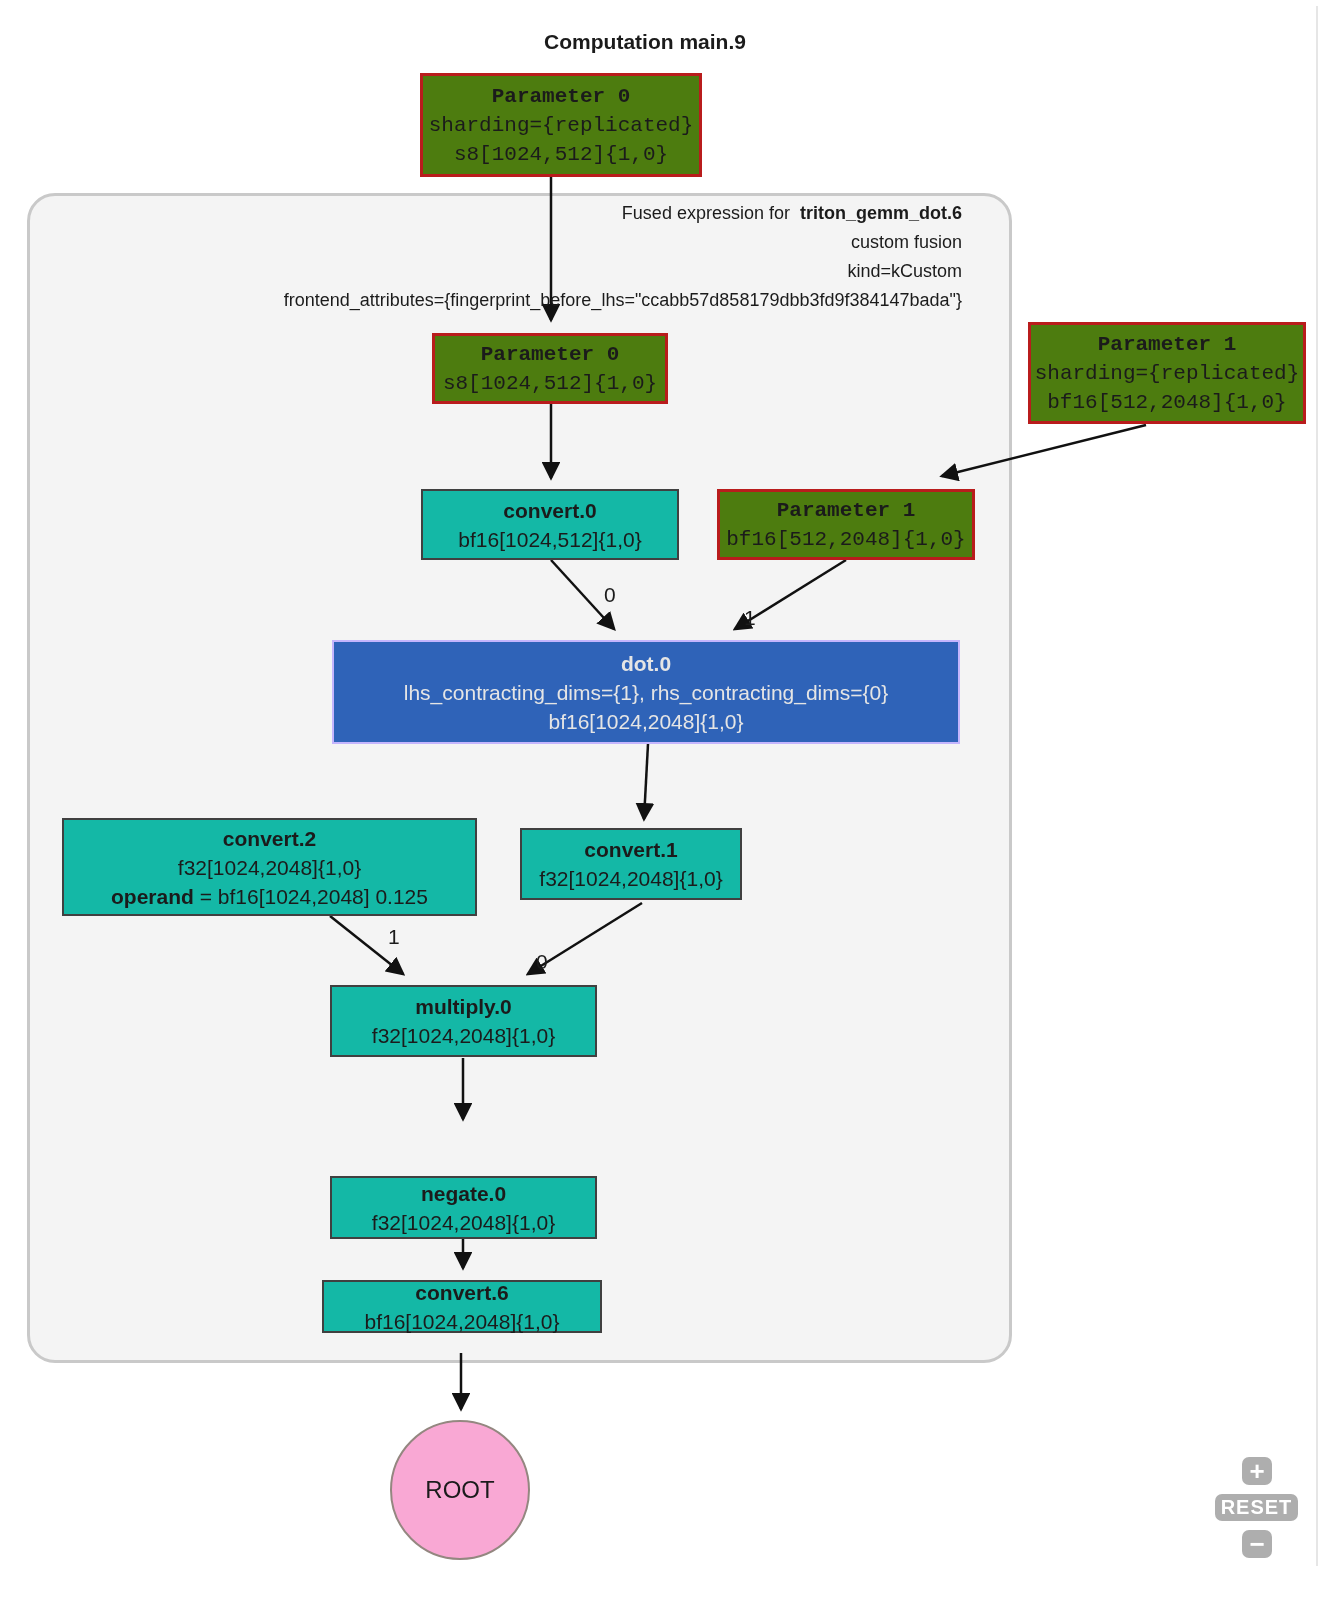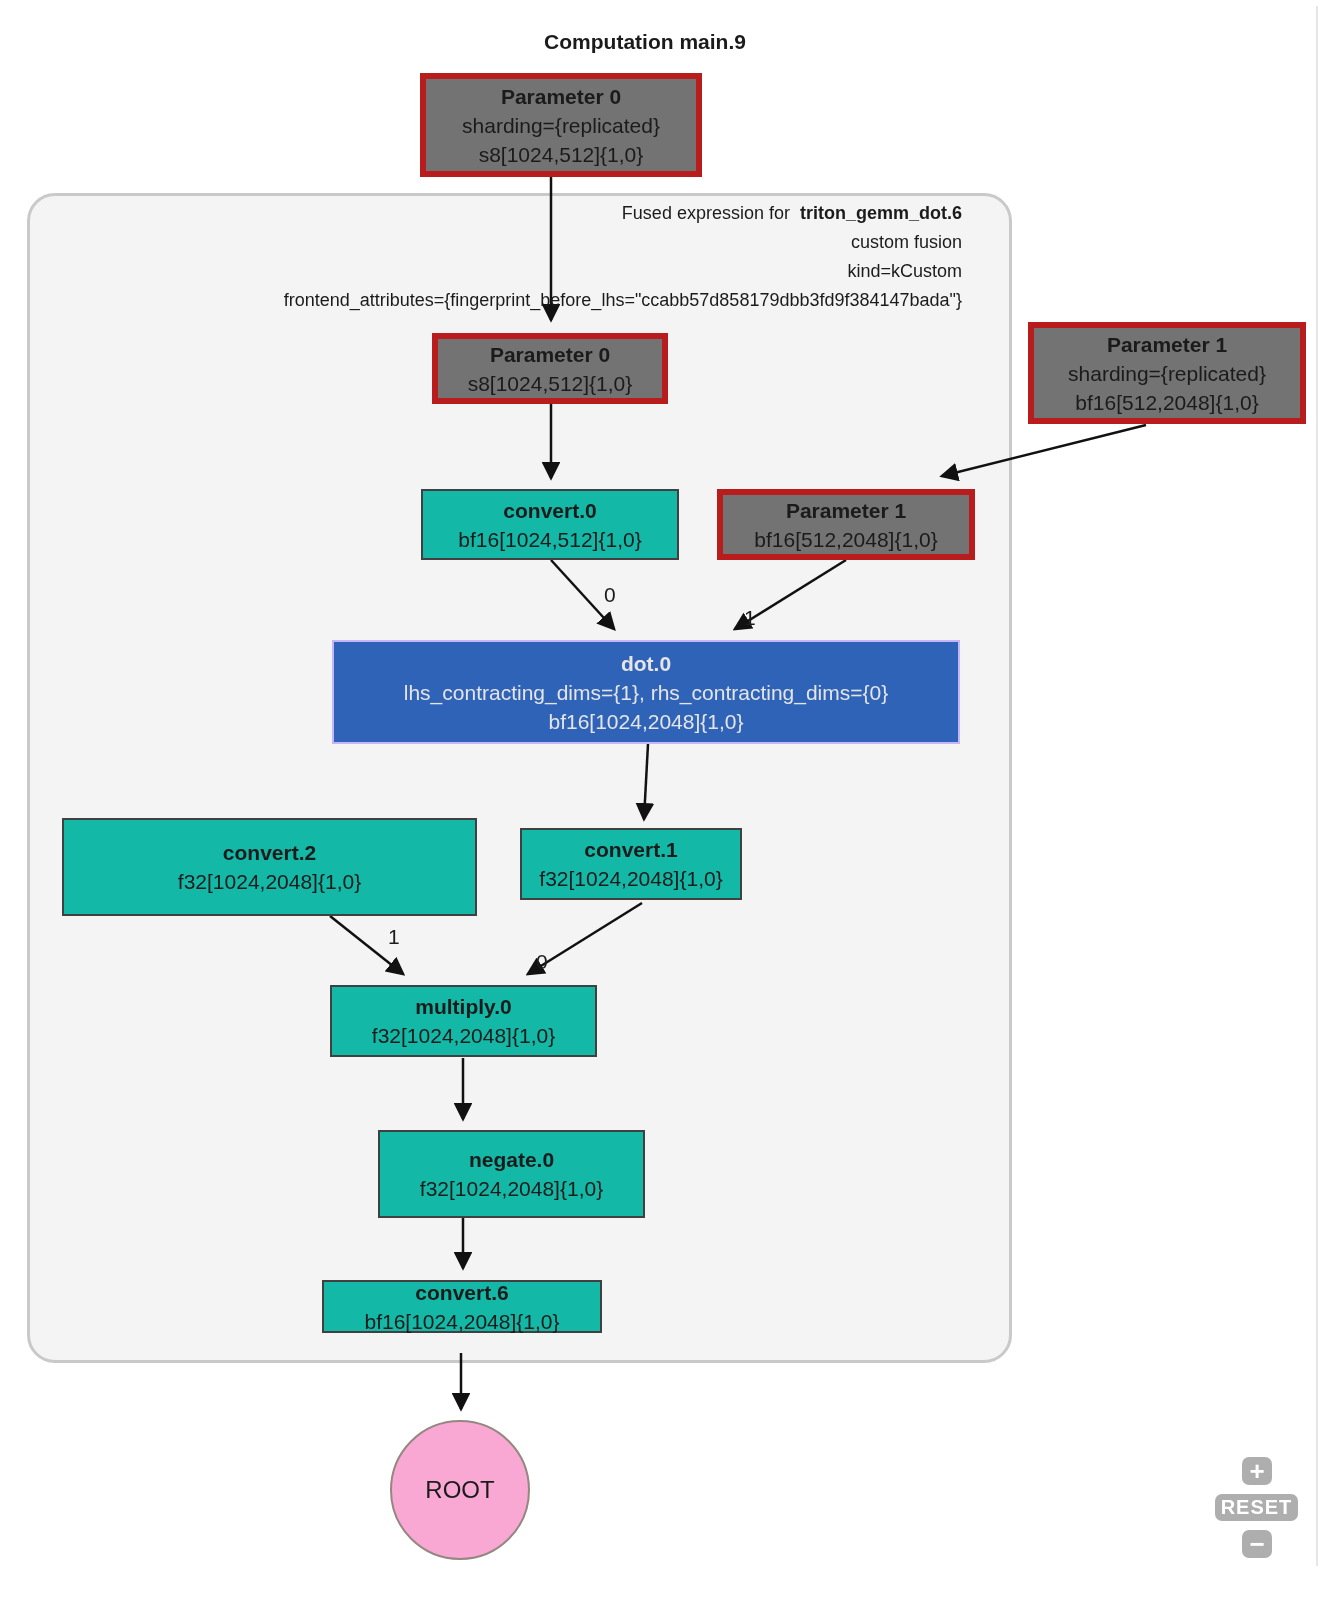--- a/index.html
+++ b/index.html
@@ -16,21 +16,21 @@
   .fusion-label{position:absolute;left:32px;top:199px;width:930px;text-align:right;
                 font-size:18px;line-height:29px;z-index:2;}
   .b{font-weight:bold;}
 
   svg.edges{position:absolute;left:0;top:0;z-index:2;pointer-events:none;}
 
   .node{position:absolute;display:flex;flex-direction:column;justify-content:center;
         align-items:center;text-align:center;font-size:21px;line-height:29px;
         box-sizing:border-box;z-index:3;background:#14b8a6;border:2px solid #404040;}
   .node .nname{font-weight:bold;}
-  .node.orange{background:#737373;border:6px solid #b91c1c;}
+  .node.orange{background:#4d7c0f;border:3px solid #b91c1c;font-family:Liberation Mono, monospace;}
   .node.blue{background:#2f63b8;border:2px solid #c4b5fd;color:#e5e5e5;}
 
   .edge-label{position:absolute;font-size:21px;z-index:4;}
 
   .root-circle{position:absolute;left:390px;top:1420px;width:140px;height:140px;
                border-radius:50%;background:#f9a8d4;border:2px solid #948780;
                display:flex;align-items:center;justify-content:center;
                font-size:24px;color:#1b1b1b;box-sizing:border-box;z-index:3;}
 
   .vdivider{position:absolute;left:1316px;top:6px;width:2px;height:1560px;
@@ -112,33 +112,34 @@
 
   <div class="node blue" style="left:332px;top:640px;width:628px;height:104px;">
     <div class="nname">dot.0</div>
     <div>lhs_contracting_dims={1}, rhs_contracting_dims={0}</div>
     <div>bf16[1024,2048]{1,0}</div>
   </div>
 
   <div class="node" style="left:62px;top:818px;width:415px;height:98px;">
     <div class="nname">convert.2</div>
     <div>f32[1024,2048]{1,0}</div>
+    <div><span class="b">operand</span><span> = bf16[1024,2048] 0.125</span></div>
   </div>
 
   <div class="node" style="left:520px;top:828px;width:222px;height:72px;">
     <div class="nname">convert.1</div>
     <div>f32[1024,2048]{1,0}</div>
   </div>
 
   <div class="node" style="left:330px;top:985px;width:267px;height:72px;">
     <div class="nname">multiply.0</div>
     <div>f32[1024,2048]{1,0}</div>
   </div>
 
-  <div class="node" style="left:330px;top:1130px;width:267px;height:88px;margin-left:48px;">
+  <div class="node" style="left:330px;top:1176px;width:267px;height:63px;">
     <div class="nname">negate.0</div>
     <div>f32[1024,2048]{1,0}</div>
   </div>
 
   <div class="node" style="left:322px;top:1280px;width:280px;height:53px;">
     <div class="nname">convert.6</div>
     <div>bf16[1024,2048]{1,0}</div>
   </div>
 
   <div class="root-circle">

